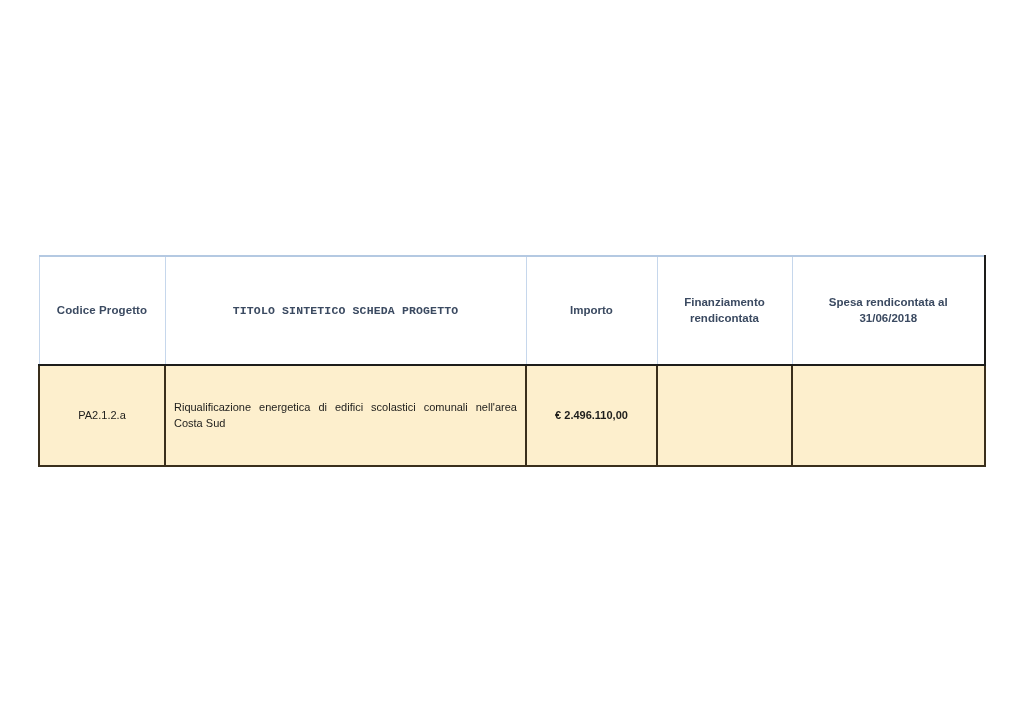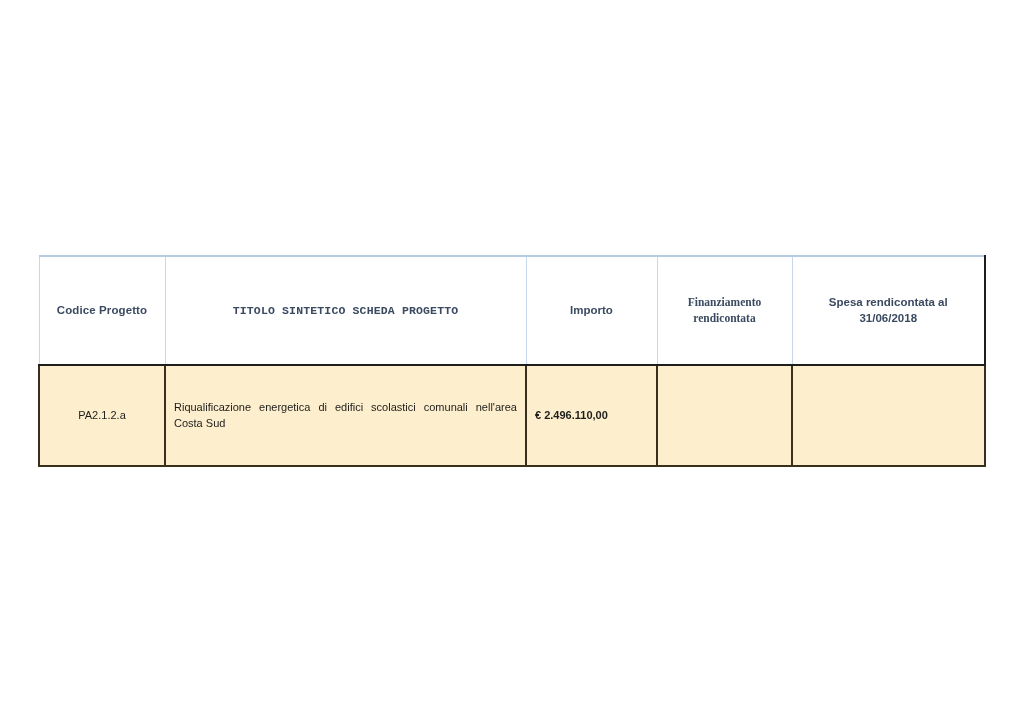--- a/index.html
+++ b/index.html
@@ -54,21 +54,21 @@
   .project-table thead th.first-col {
     border-left: 1px solid #c6d7ec;
   }
   .project-table thead th.last-col {
     border-right: 2px solid #1d1d1b;
   }
 
   th.h-codice      { font-size: 11.5px; font-weight: bold; letter-spacing: .1px; }
   th.h-titolo      { font-size: 11px;   font-weight: bold; letter-spacing: .15px; font-family: Liberation Mono, monospace; }
   th.h-importo     { font-size: 11.5px; font-weight: bold; }
-  th.h-finanz      { font-size: 11.5px; font-weight: normal; line-height: 1.5; font-family: Liberation Serif, serif; }
+  th.h-finanz      { font-size: 11.5px; font-weight: normal; line-height: 1.5; }
   th.h-spesa       { font-size: 13.5px; font-weight: bold; line-height: 1.45; }
 
   
   .project-table tbody tr {
     height: 101px;
   }
   .project-table tbody td {
     background: #fdefcd;
     border-left: 2px solid #3a2f1c;
     border-right: 2px solid #3a2f1c;
@@ -91,21 +91,21 @@
     vertical-align: middle;
     padding-left: 7px;
     padding-right: 5px;
   }
   td.c-titolo .title-text {
     display: block;
     text-align: justify;
     text-align-last: left;
   }
   td.c-importo {
-    text-align: left;
+    text-align: center;
     font-weight: bold;
     font-size: 11.5px;
     padding-right: 3px;
   }
   td.c-finanz, td.c-spesa {
     text-align: right;
   }
   td.c-empty::after {
     content: "";
     display: inline-block;

